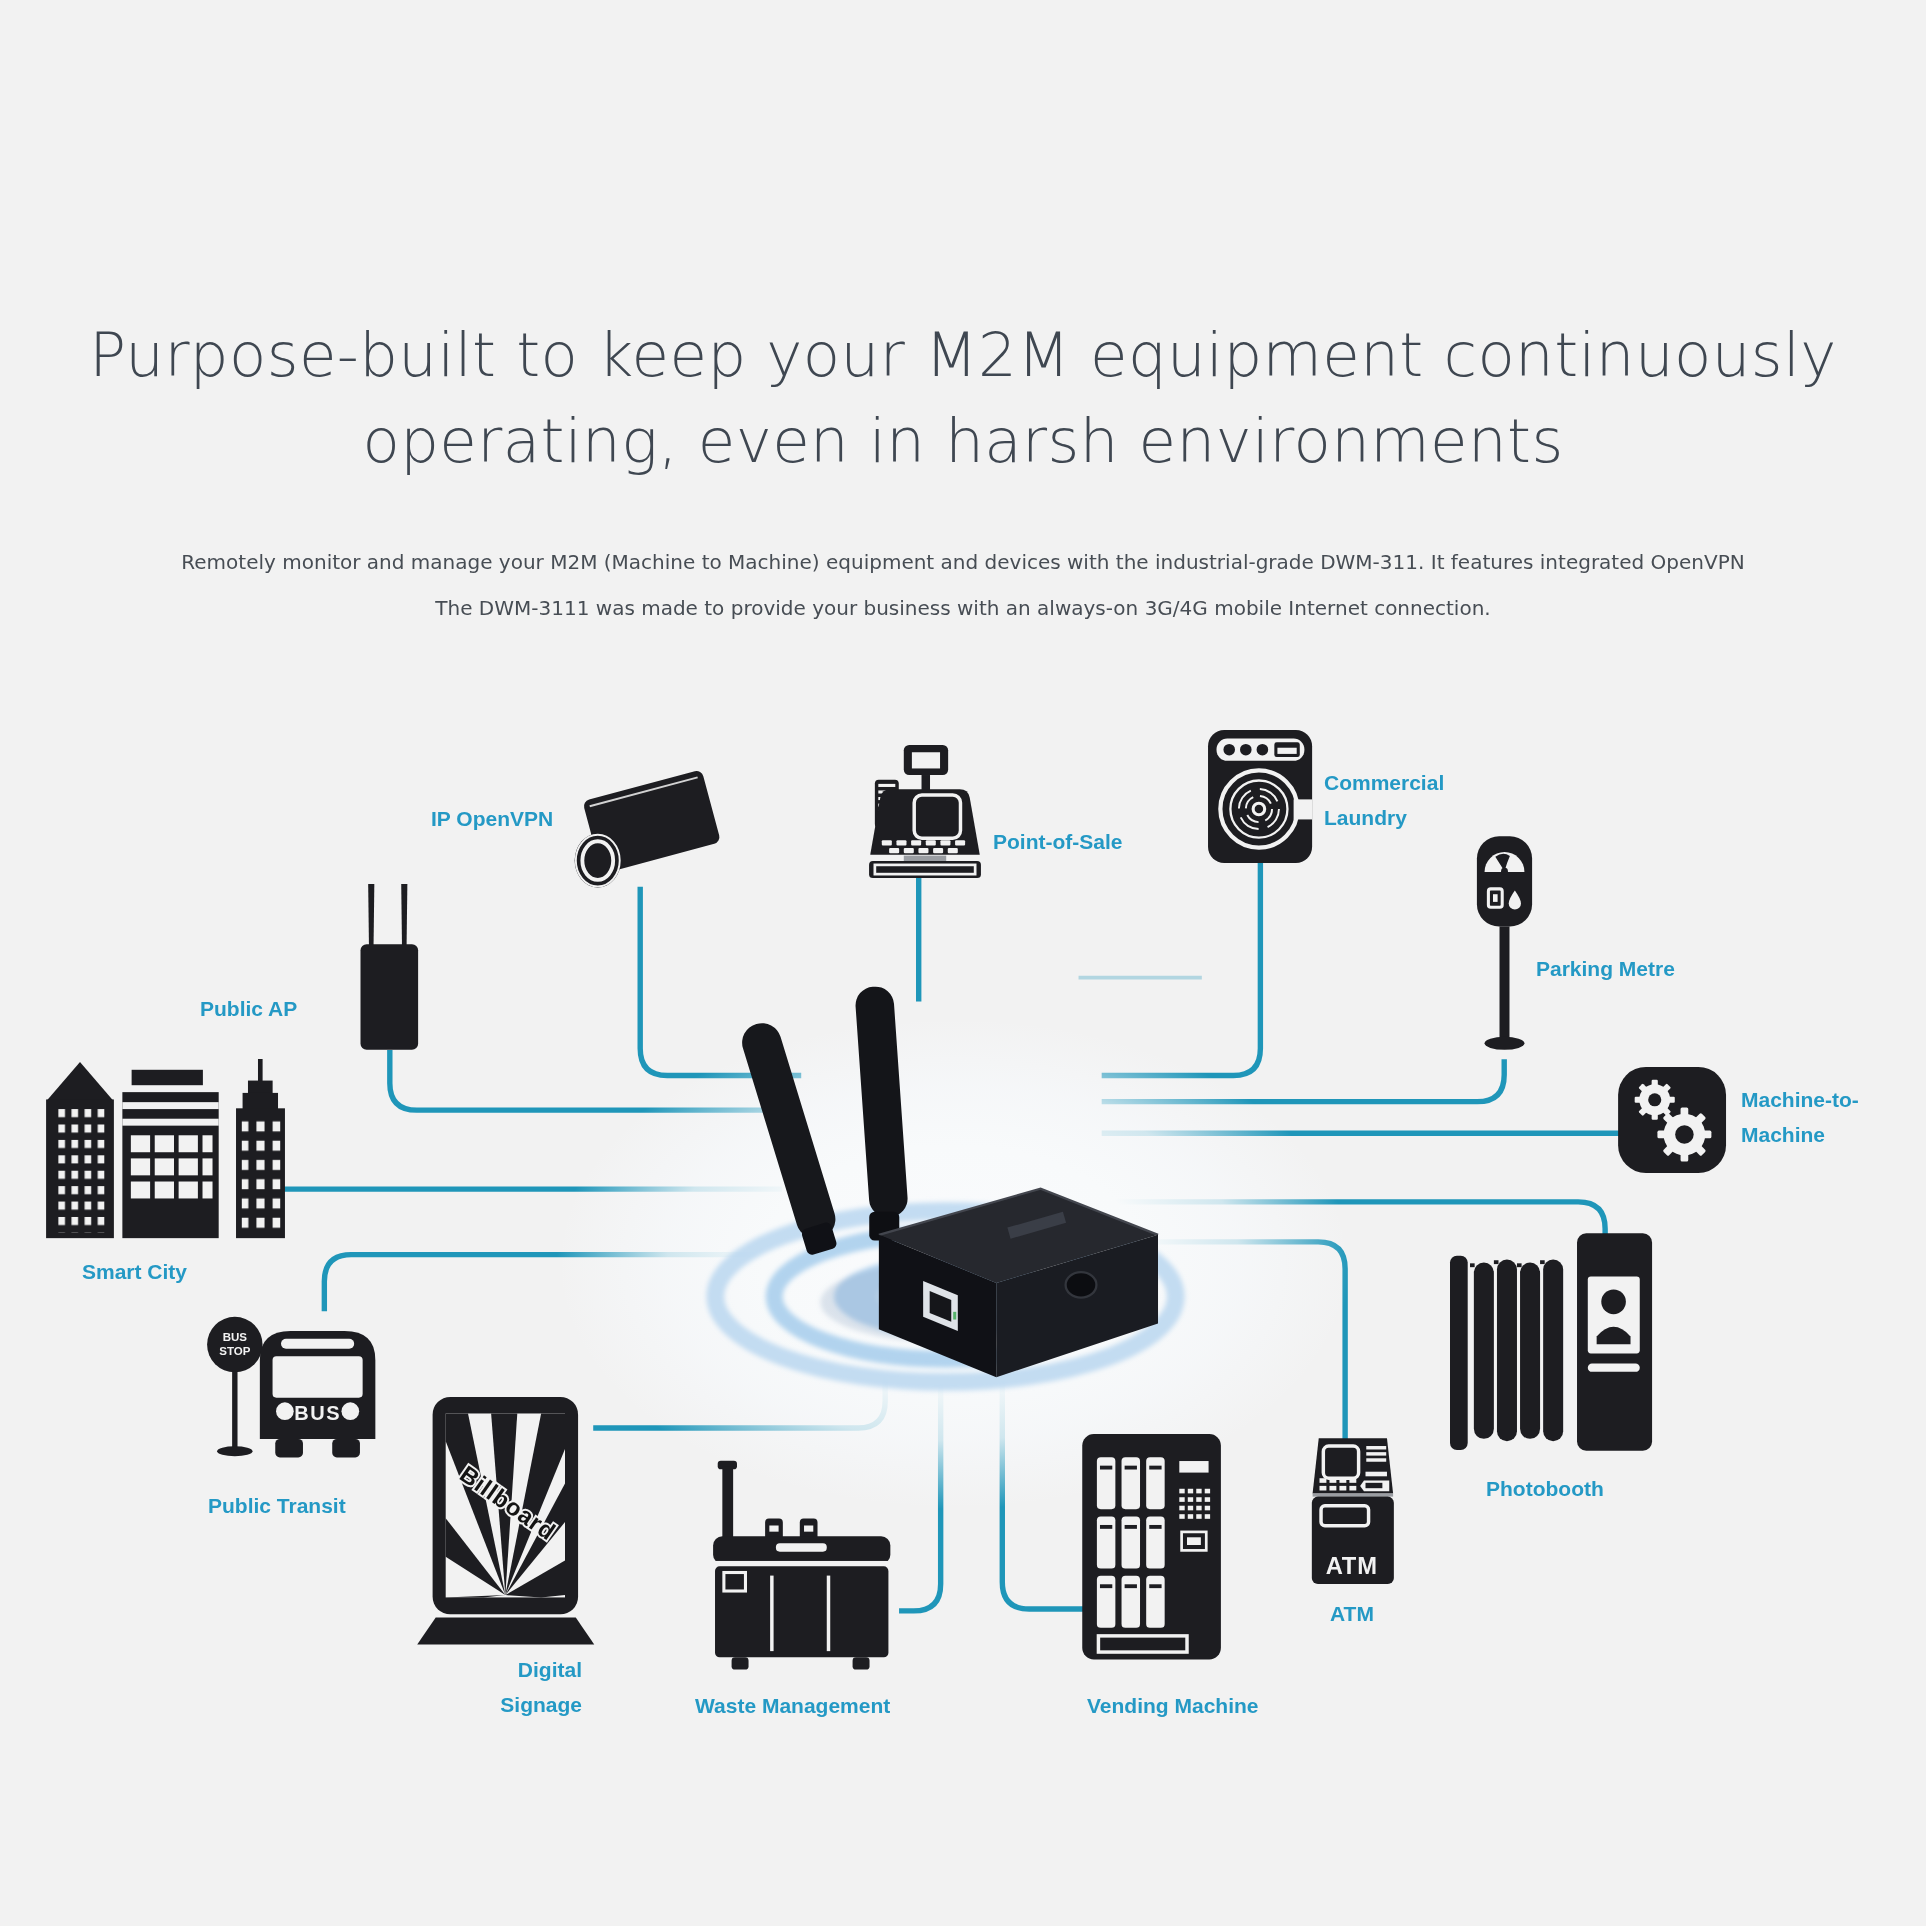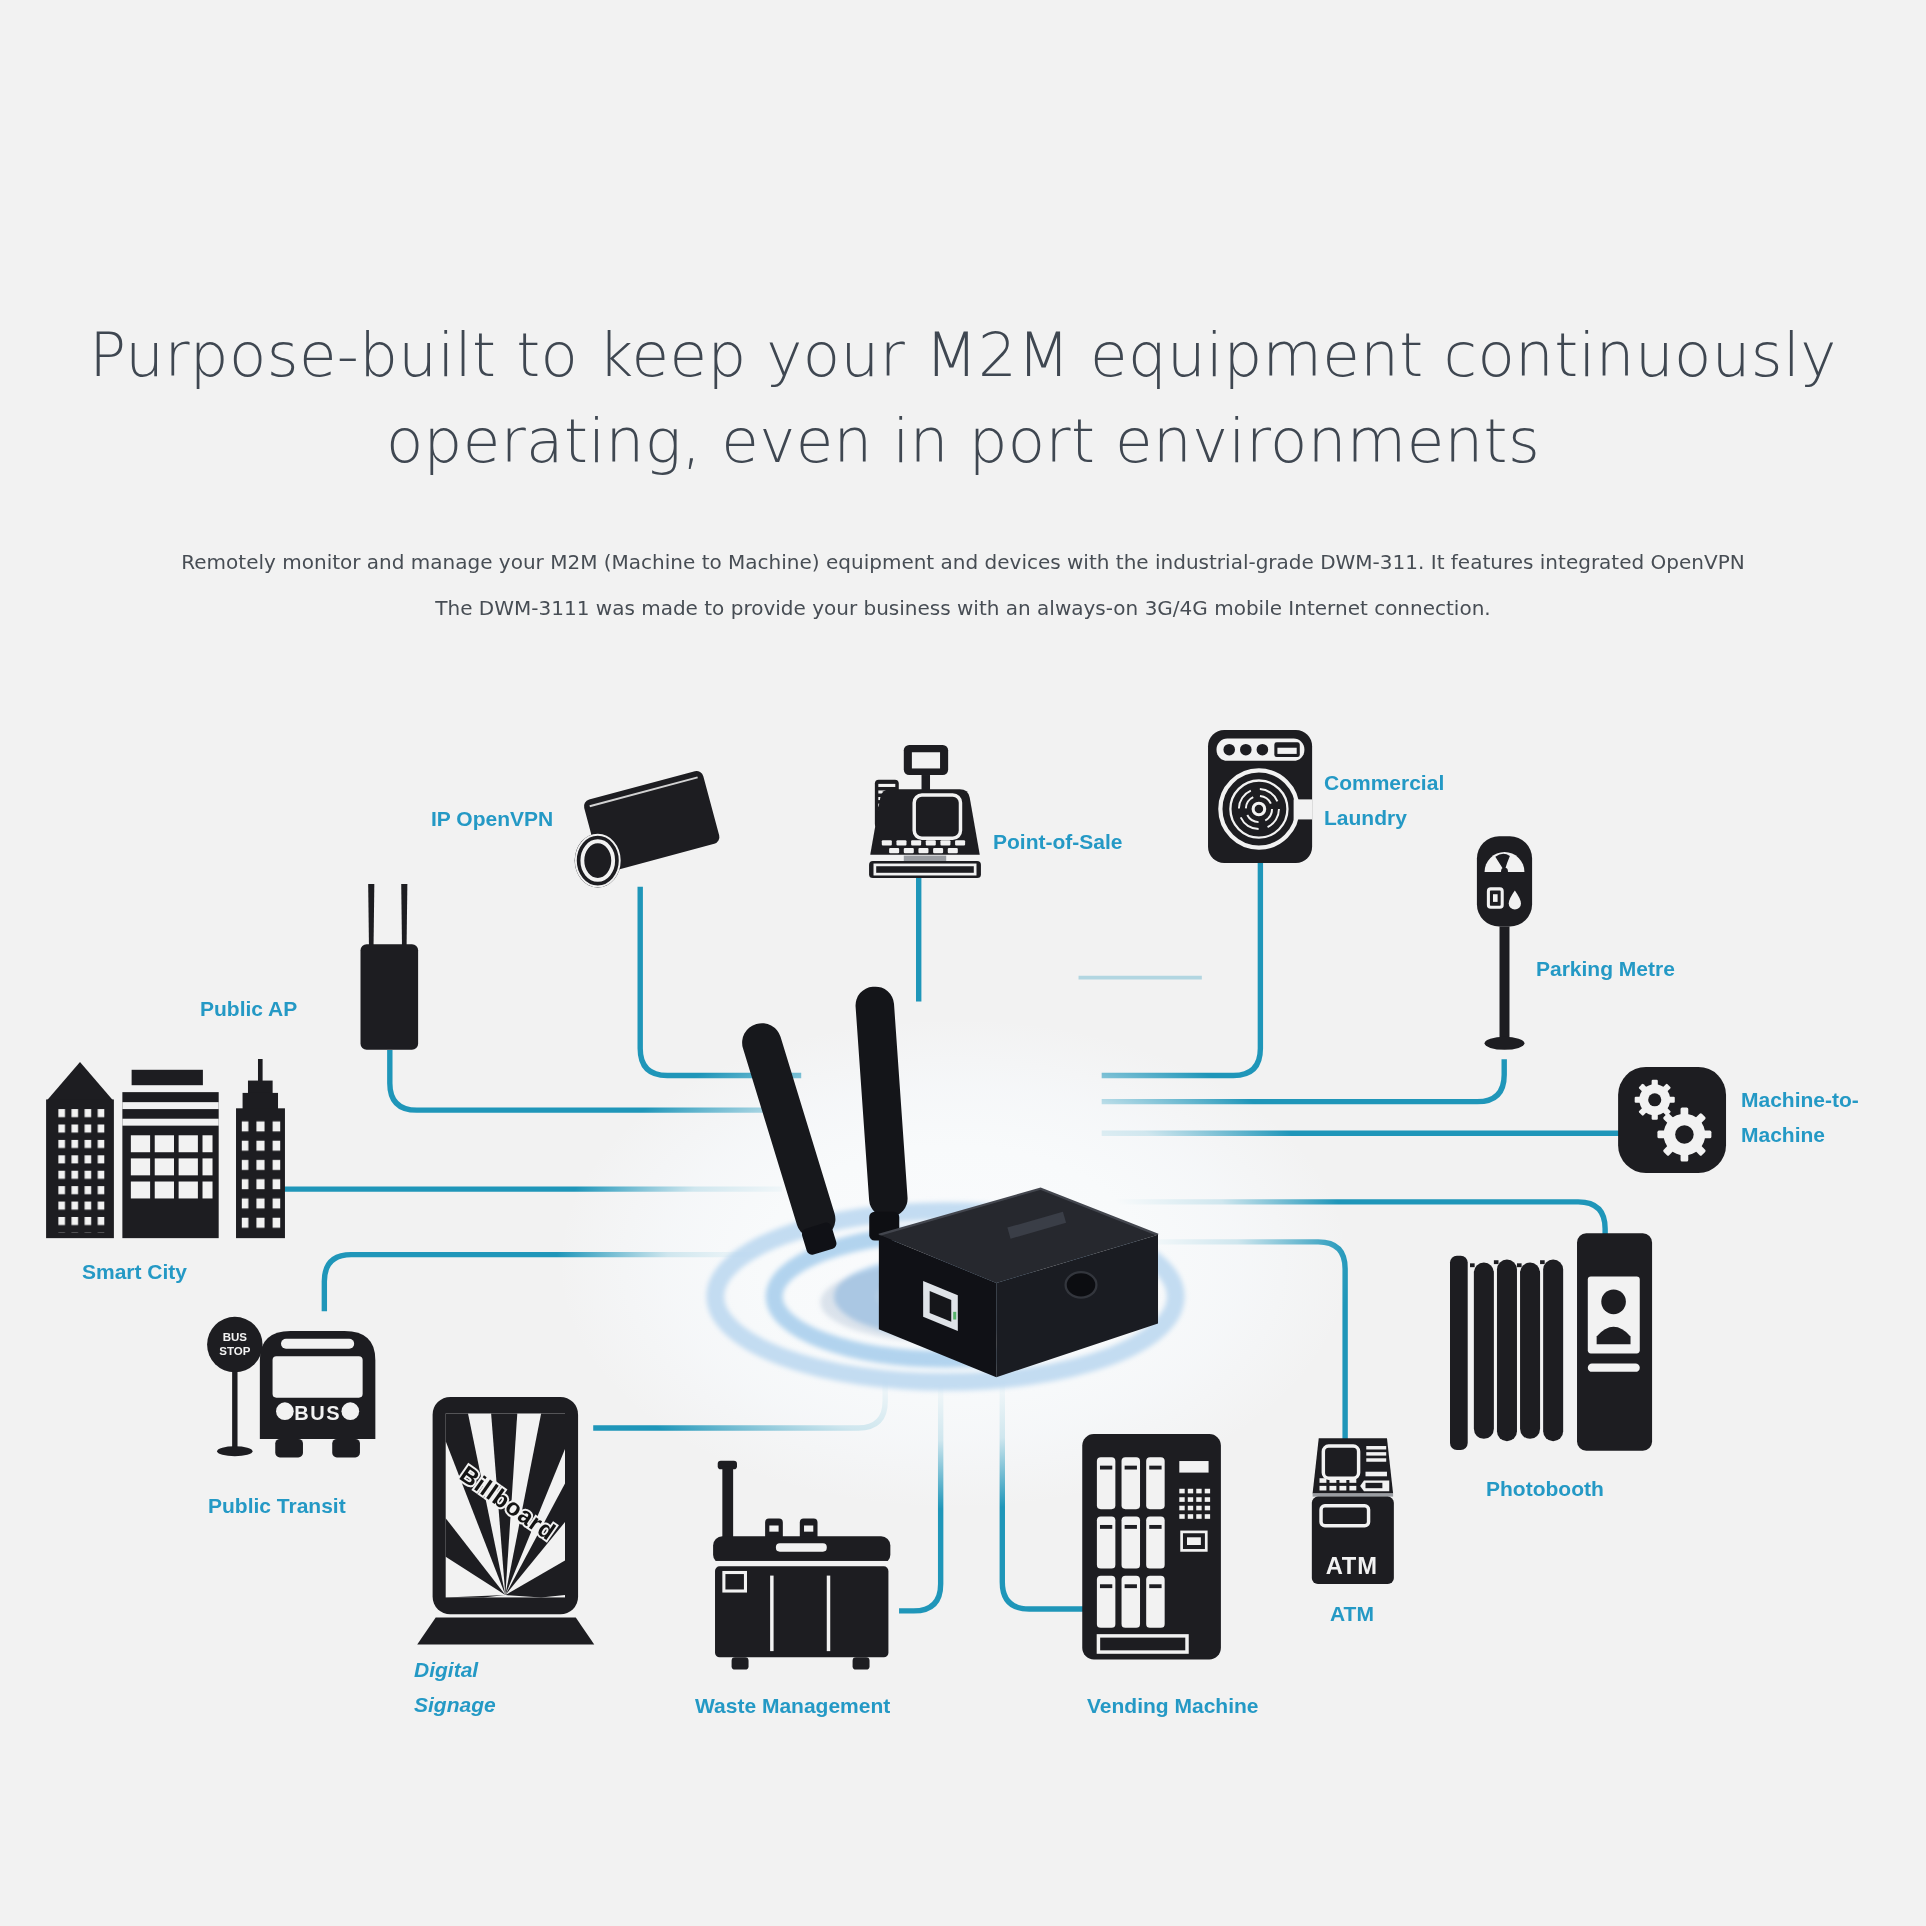--- a/index.html
+++ b/index.html
@@ -12,21 +12,21 @@
   svg{display:block;overflow:visible;}
   .icon path,.icon rect,.icon circle,.icon ellipse,.icon polygon{shape-rendering:geometricPrecision;}
 </style>
 </head>
 <body>
 
 <div class="page">
 
   <div class="abs heading" style="top:312px;">
     <div>Purpose-built to keep your M2M equipment continuously</div>
-    <div>operating, even in port environments</div>
+    <div>operating, even in harsh environments</div>
   </div>
 
   <div class="abs intro" style="top:539px;">
     <div>Remotely monitor and manage your M2M (Machine to Machine) equipment and devices with the industrial-grade DWM-311. It features integrated OpenVPN</div>
     <div>The DWM-3111 was made to provide your business with an always-on 3G/4G mobile Internet connection.</div>
   </div>
 
   <svg class="abs" style="left:0;top:0;" width="1926" height="1926" viewBox="0 0 5000 5000">
     <g fill="none" stroke="#1f96b9" stroke-width="14">
       <path d="M1662 2302 L1662 2722 Q1662 2792 1732 2792 L2080 2792"></path>
@@ -288,21 +288,21 @@
         <polygon points="237,520 330,48 392,48 392,140"></polygon>
         <polygon points="237,520 392,230 392,330"></polygon>
         <polygon points="237,520 392,430 392,520 330,526"></polygon>
         <polygon points="237,520 82,420 82,320"></polygon>
         <polygon points="237,520 82,526 140,526 180,526"></polygon>
       </g>
       <text x="237" y="300" transform="rotate(35 237 290)" text-anchor="middle" font-size="62" font-weight="700" font-family="Liberation Sans,sans-serif" fill="#141414" stroke="#f2f2f2" stroke-width="10" paint-order="stroke" letter-spacing="2">Billboard</text>
       <polygon points="8,648 468,648 420,578 56,578"></polygon>
     </g>
   </svg>
-  <div class="abs" style="left:414px;top:1652px;width:185px;text-align:left;font-style:italic;">
+  <div class="abs" style="left:397px;top:1652px;width:185px;text-align:right;">
     <div class="dlabel">Digital</div>
     <div class="dlabel">Signage</div>
   </div>
 
   <svg class="abs icon" style="left:713px;top:1460px;" width="189" height="210" viewBox="0 0 490 545">
     <g fill="#1d1d21">
       <rect x="12" y="2" width="50" height="22" rx="8"></rect>
       <rect x="24" y="18" width="28" height="250"></rect>
       <rect x="135" y="152" width="46" height="74" rx="10"></rect>
       <rect x="146" y="170" width="24" height="16" fill="#f2f2f2"></rect>

